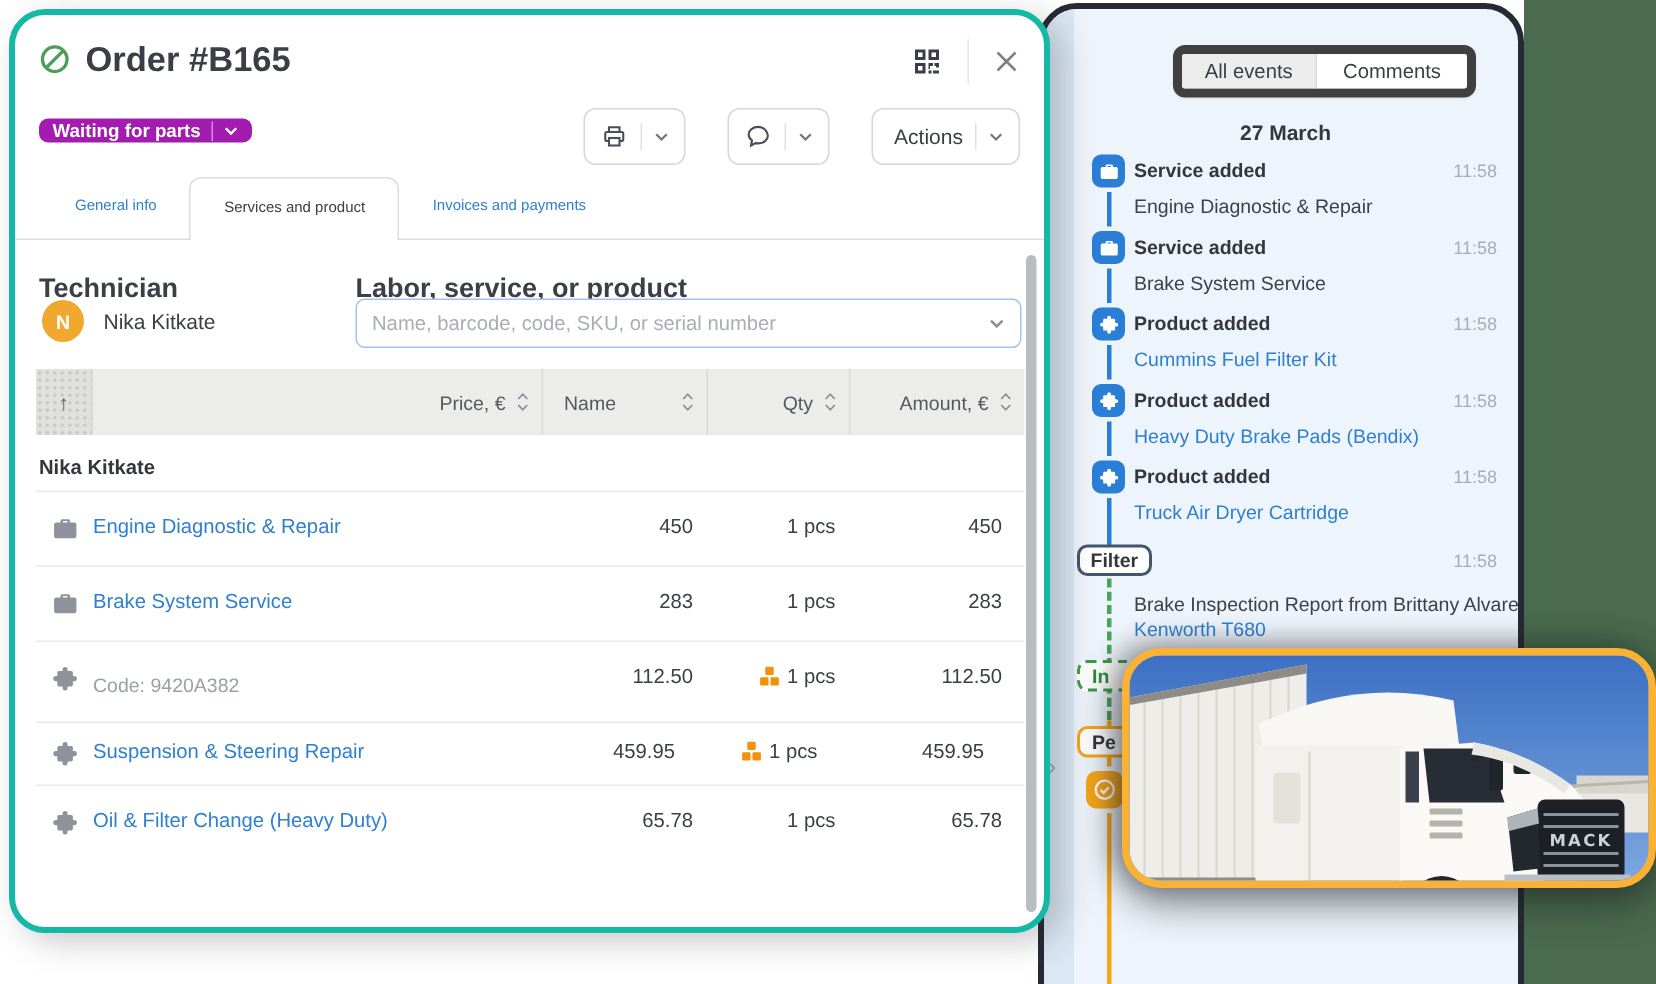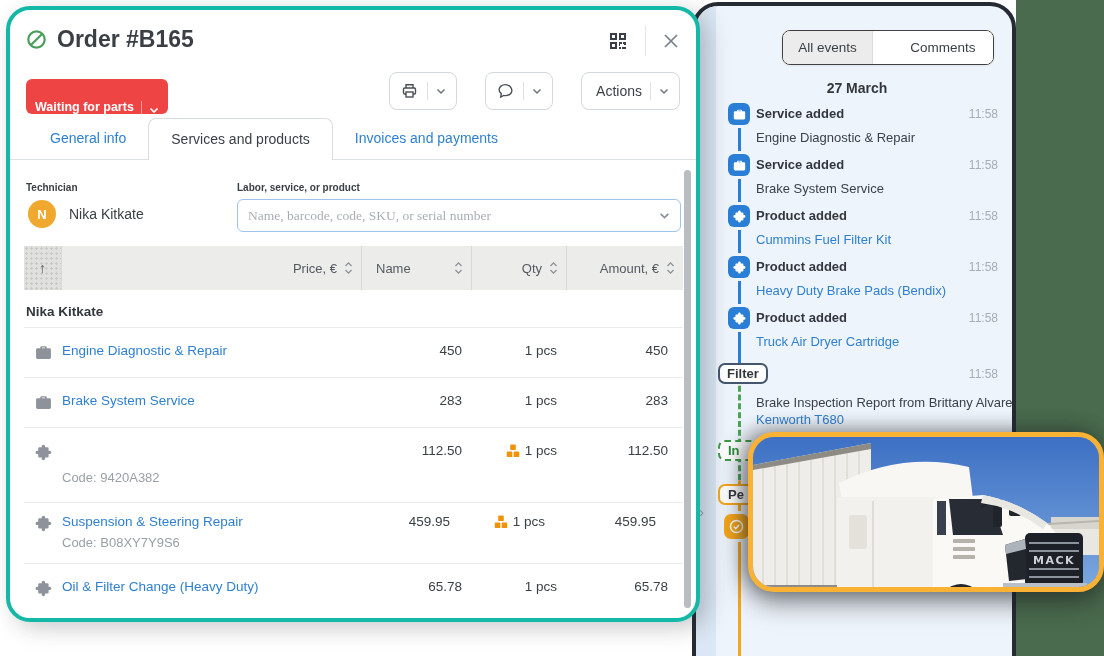--- a/index.html
+++ b/index.html
@@ -8,22 +8,22 @@
 
   
   .green-bg { position:absolute; left:1016px; top:0; width:88px; height:656px; background:#4a6b4d; z-index:0; }
 
   
   .right-card { position:absolute; left:692px; top:2px; width:324px; height:700px;
     background:#eef4fb; border:4px solid #262b33; border-radius:26px; z-index:1; overflow:hidden; }
   .rail { position:absolute; left:0; top:0; bottom:0; width:20px; background:#dbe7f4; }
   .rail-chevron { position:absolute; left:3px; top:498px; color:#97a1ad; font-size:15px; line-height:15px; }
 
-  .seg { position:absolute; top:24px; left:86px; display:flex; height:35px; border:1px solid #404040;
-    border-radius:8px; overflow:hidden; background:#ffffff; box-shadow:0 1px 2px rgba(40,50,60,.08);gap:20px; }
+  .seg { position:absolute; top:24px; left:86px; display:flex; height:35px; border:6px solid #404040;
+    border-radius:8px; overflow:hidden; background:#ffffff; box-shadow:0 1px 2px rgba(40,50,60,.08); }
   .seg-cell { display:flex; align-items:center; justify-content:center; font-size:13.5px; color:#3a3f46; cursor:default; }
   .seg-all { width:90px; background:#ececec; border-right:1px solid #d5dade; }
   .seg-comments { width:100px; background:#ffffff; }
 
   .tl-date { position:absolute; top:74px; left:20px; right:14px; text-align:center;
     font-size:14px; font-weight:bold; color:#33373d; }
 
   .events { position:absolute; top:100px; left:0; right:14px; }
   .tl-seg { position:absolute; z-index:0; }
   .tl-blue   { left:42px; top:10px;  height:252px; width:3px; background:#2b7ed6; border-radius:2px; }
@@ -61,51 +61,51 @@
     border:4px solid #14b8a6; border-radius:24px; z-index:2; overflow:hidden;
     box-shadow:8px 6px 22px rgba(38,43,51,.25); }
 
   .order-header { position:absolute; top:16px; left:16px; display:flex; align-items:center; gap:10px; }
   .order-title { font-size:23px; font-weight:600; color:#3a3f46; }
 
   .win-actions { position:absolute; top:16px; right:16px; display:flex; align-items:center; }
   .win-div { width:1px; height:30px; background:#e3e6ea; margin:0 16px; }
   .icon-btn { display:flex; align-items:center; justify-content:center; cursor:pointer; }
 
-  .status-badge { position:absolute; top:69px; left:16px; display:inline-flex; align-items:flex-end;
-    background:#ef4444; border-radius:6px; height:35px; padding:0 9px; cursor:pointer; }
+  .status-badge { position:absolute; top:69px; left:16px; display:inline-flex; align-items:center;
+    background:#a21caf; border-radius:6px; height:16px; padding:0 9px; cursor:pointer; }
   .status-badge .lbl { color:#ffffff; font-size:12.5px; font-weight:bold; }
   .status-badge .vdiv { width:1px; height:13px; background:rgba(255,255,255,.5); margin:0 7px; }
 
   .btn-row { position:absolute; top:62px; right:16px; display:flex; gap:28px; }
   .btn { display:flex; align-items:center; height:38px; background:#ffffff; border:1px solid #d3d8de;
     border-radius:8px; padding:0 10px; cursor:pointer; }
   .btn .bdiv { width:1px; height:18px; background:#dde1e6; margin:0 8px; }
   .btn-label { font-size:14px; color:#3a3f46; padding-left:4px; }
 
   .tabs { position:absolute; top:108px; left:0; right:0; height:42px; border-bottom:1px solid #dcdfe3;
     display:flex; align-items:flex-end; padding-left:18px; }
-  .tab { font-size:14px; color:#2f80d0; padding:0 22px; line-height:40px; height:41px; cursor:pointer; }
+  .tab { font-size:10px; color:#2f80d0; padding:0 22px; line-height:40px; height:41px; cursor:pointer; }
   .tab.active { color:#3a3f46; background:#ffffff; border:1px solid #d9dde2; border-bottom:none;
     border-radius:8px 8px 0 0; margin-bottom:-1px; height:42px; }
 
-  .field-label { position:absolute; font-size:10px; font-weight:bold; color:#3b4046; }
+  .field-label { position:absolute; font-size:18px; font-weight:bold; color:#3b4046; }
   .tech-label { top:172px; left:16px; }
   .search-label { top:172px; left:227px; }
 
   .tech-row { position:absolute; top:190px; left:18px; display:flex; align-items:center; gap:13px; }
   .avatar { width:28px; height:28px; border-radius:50%; background:#f0a92e; color:#ffffff;
     font-size:13px; font-weight:bold; display:flex; align-items:center; justify-content:center; }
   .tech-name { font-size:14px; color:#3b4046; }
 
   .search-box { position:absolute; top:189px; left:227px; width:444px; height:33px;
     border:1.5px solid #9fc3e9; border-radius:6px; background:#ffffff; display:flex; align-items:center;
     padding:0 10px; }
   .search-box input { flex:1; border:none; outline:none; font-size:13.5px; color:#3b4046;
-    font-family:Liberation Serif, serif; }
+    font-family:Liberation Sans, sans-serif; }
   .search-box input::placeholder { color:#a9aeb6; }
 
   .table-head { position:absolute; top:236px; left:14px; right:13px; height:44px; background:#ececeb;
     display:grid; grid-template-columns:38px 1fr 110px 95px 116px; }
   .th { display:flex; align-items:center; font-size:13px; color:#55595f; border-right:1px solid #d8d8d8;
     padding:0 8px; cursor:pointer; }
   .th:last-child { border-right:none; }
   .th-drag { justify-content:center; background:#e0e0de;
     background-image:radial-gradient(#c9c9c7 1px, transparent 1.2px); background-size:5px 5px;
     color:#55595f; font-size:14px; }
@@ -114,21 +114,21 @@
 
   .group-row { position:absolute; top:294px; left:16px; font-size:13.5px; font-weight:bold; color:#33373d; }
 
   .rows { position:absolute; top:317px; left:14px; right:13px; }
   .row { display:grid; grid-template-columns:38px 1fr 110px 95px 116px; border-top:1px solid #e9eaec;
     padding:15px 0 16px 0; }
   .row.compact { padding:11px 12px 12px 0; }
   .row-icon { display:flex; justify-content:center; padding-top:1px; color:#8e939b; }
   .row-name { font-size:13.5px; color:#2f80d0; cursor:pointer; line-height:16px; }
   .row-code { font-size:13px; color:#9aa0a8; line-height:16px; }
-  .row-code.gap-lg { margin-top:27px; }
+  .row-code.gap-lg { margin-top:6px; }
   .row-code.gap-sm { margin-top:5px; }
   .num { font-size:13.5px; color:#3a3f46; text-align:right; line-height:16px; }
   .num.price { padding-right:10px; }
   .num.amount { padding-right:15px; }
   .qty-cell { display:flex; justify-content:flex-end; align-items:flex-start; gap:5px; padding-right:10px;
     font-size:13.5px; color:#3a3f46; line-height:16px; }
 
   .scrollbar { position:absolute; top:160px; right:5px; width:7px; height:438px; background:#b9bcc0;
     border-radius:4px; cursor:pointer; }
 
@@ -307,21 +307,21 @@
         <span class="btn-label">Actions</span>
         <span class="bdiv"></span>
         <svg width="10" height="7" viewBox="0 0 10 7">
             <polyline points="1.5,1.5 5,5 8.5,1.5" fill="none" stroke="#6f7680" stroke-width="1.5"></polyline>
           </svg>
       </div>
     </div>
 
     <div class="tabs">
       <span class="tab">General info</span>
-      <span class="tab active">Services and products</span>
+      <span class="tab active">Services and product</span>
       <span class="tab">Invoices and payments</span>
     </div>
 
     <div class="field-label tech-label">Technician</div>
     <div class="field-label search-label">Labor, service, or product</div>
 
     <div class="tech-row">
       <span class="avatar">N</span>
       <span class="tech-name">Nika Kitkate</span>
     </div>
@@ -425,21 +425,20 @@
       </div>
 
       <div class="row compact">
         <span class="row-icon">
           <svg width="17" height="17" viewBox="0 0 16 16">
               <path fill="currentColor" d="M6.3 2.2a1.6 1.6 0 0 1 3.2 0v.9h2.3a1 1 0 0 1 1 1v2.2h.9a1.6 1.6 0 0 1 0 3.2h-.9v2.3a1 1 0 0 1-1 1H9.5v.9a1.6 1.6 0 0 1-3.2 0v-.9H4a1 1 0 0 1-1-1V9.5h-.9a1.6 1.6 0 0 1 0-3.2H3V4.1a1 1 0 0 1 1-1h2.3v-.9z"></path>
             </svg>
         </span>
         <div>
           <div class="row-name">Suspension &amp; Steering Repair</div>
-          <div class="row-code gap-sm">Code: B08XY7Y9S6</div>
         </div>
         <div class="num price">459.95</div>
         <div class="qty-cell">
           <svg width="14" height="14" viewBox="0 0 15 15" style="margin-top:1px">
               <g fill="#f0930a">
                 <rect x="4.5" y="0.5" width="6" height="6" rx="1"></rect>
                 <rect x="0.8" y="8" width="6" height="6" rx="1"></rect>
                 <rect x="8.2" y="8" width="6" height="6" rx="1"></rect>
               </g>
             </svg>

